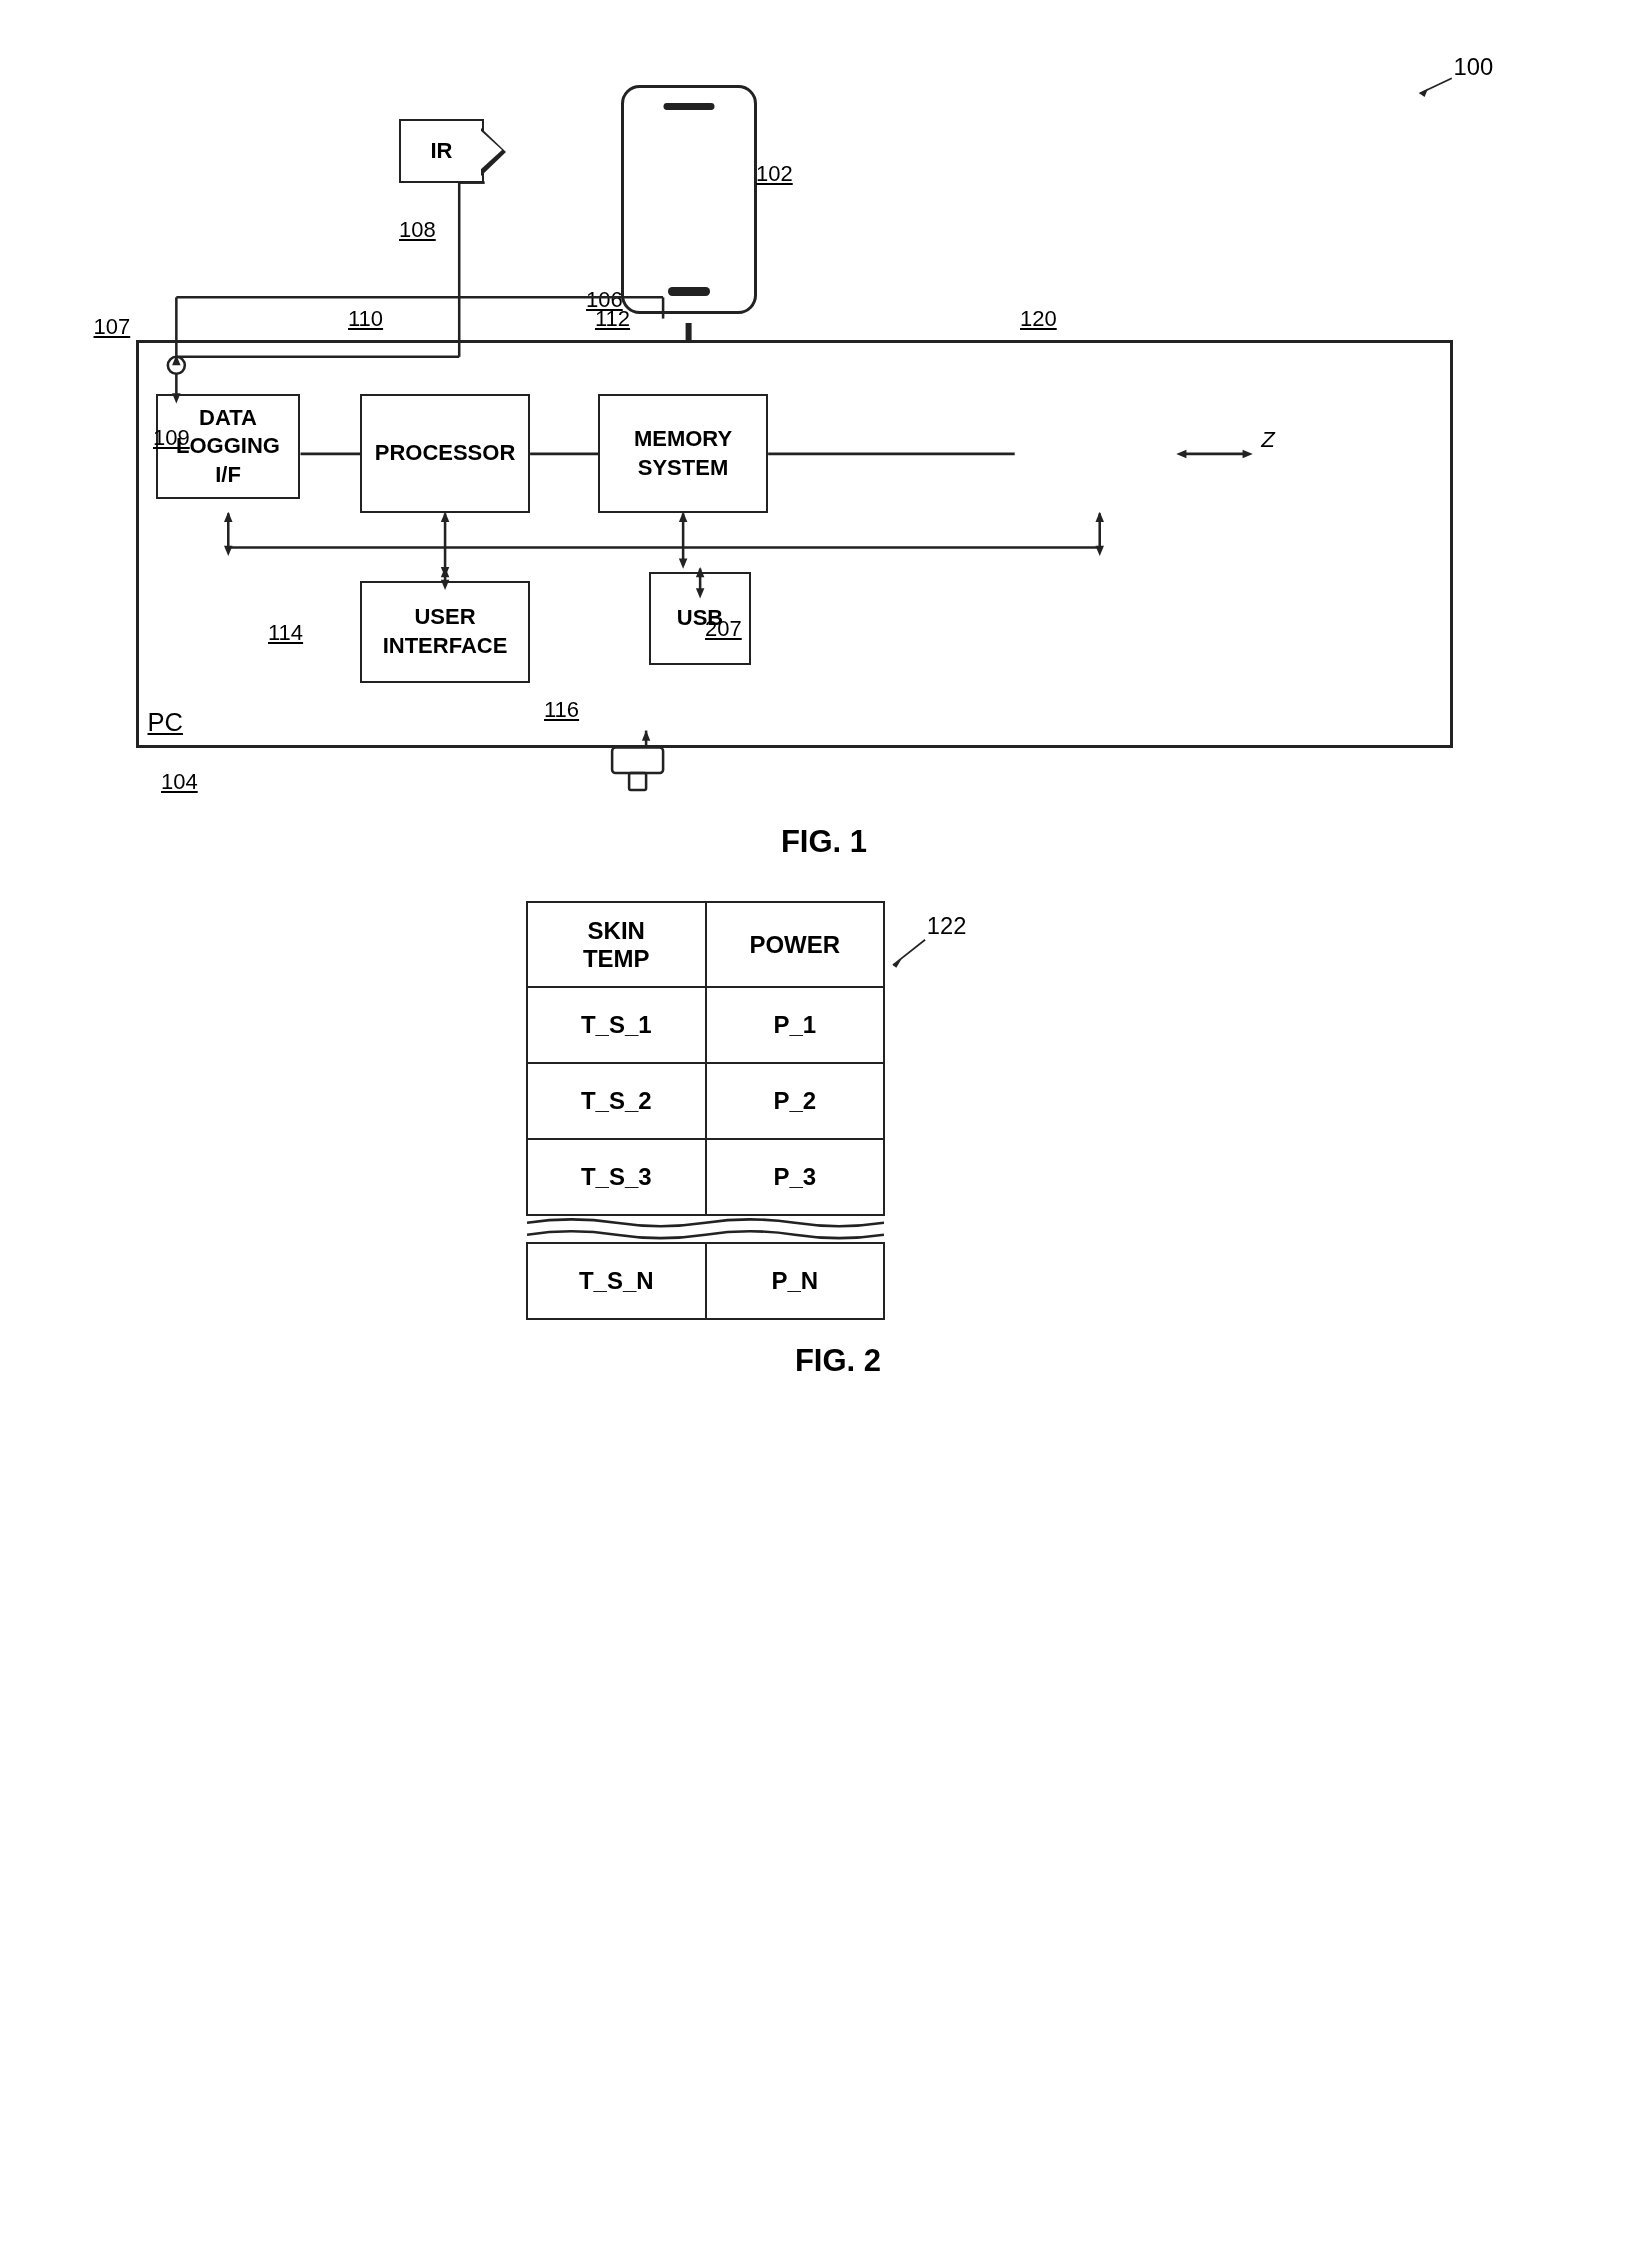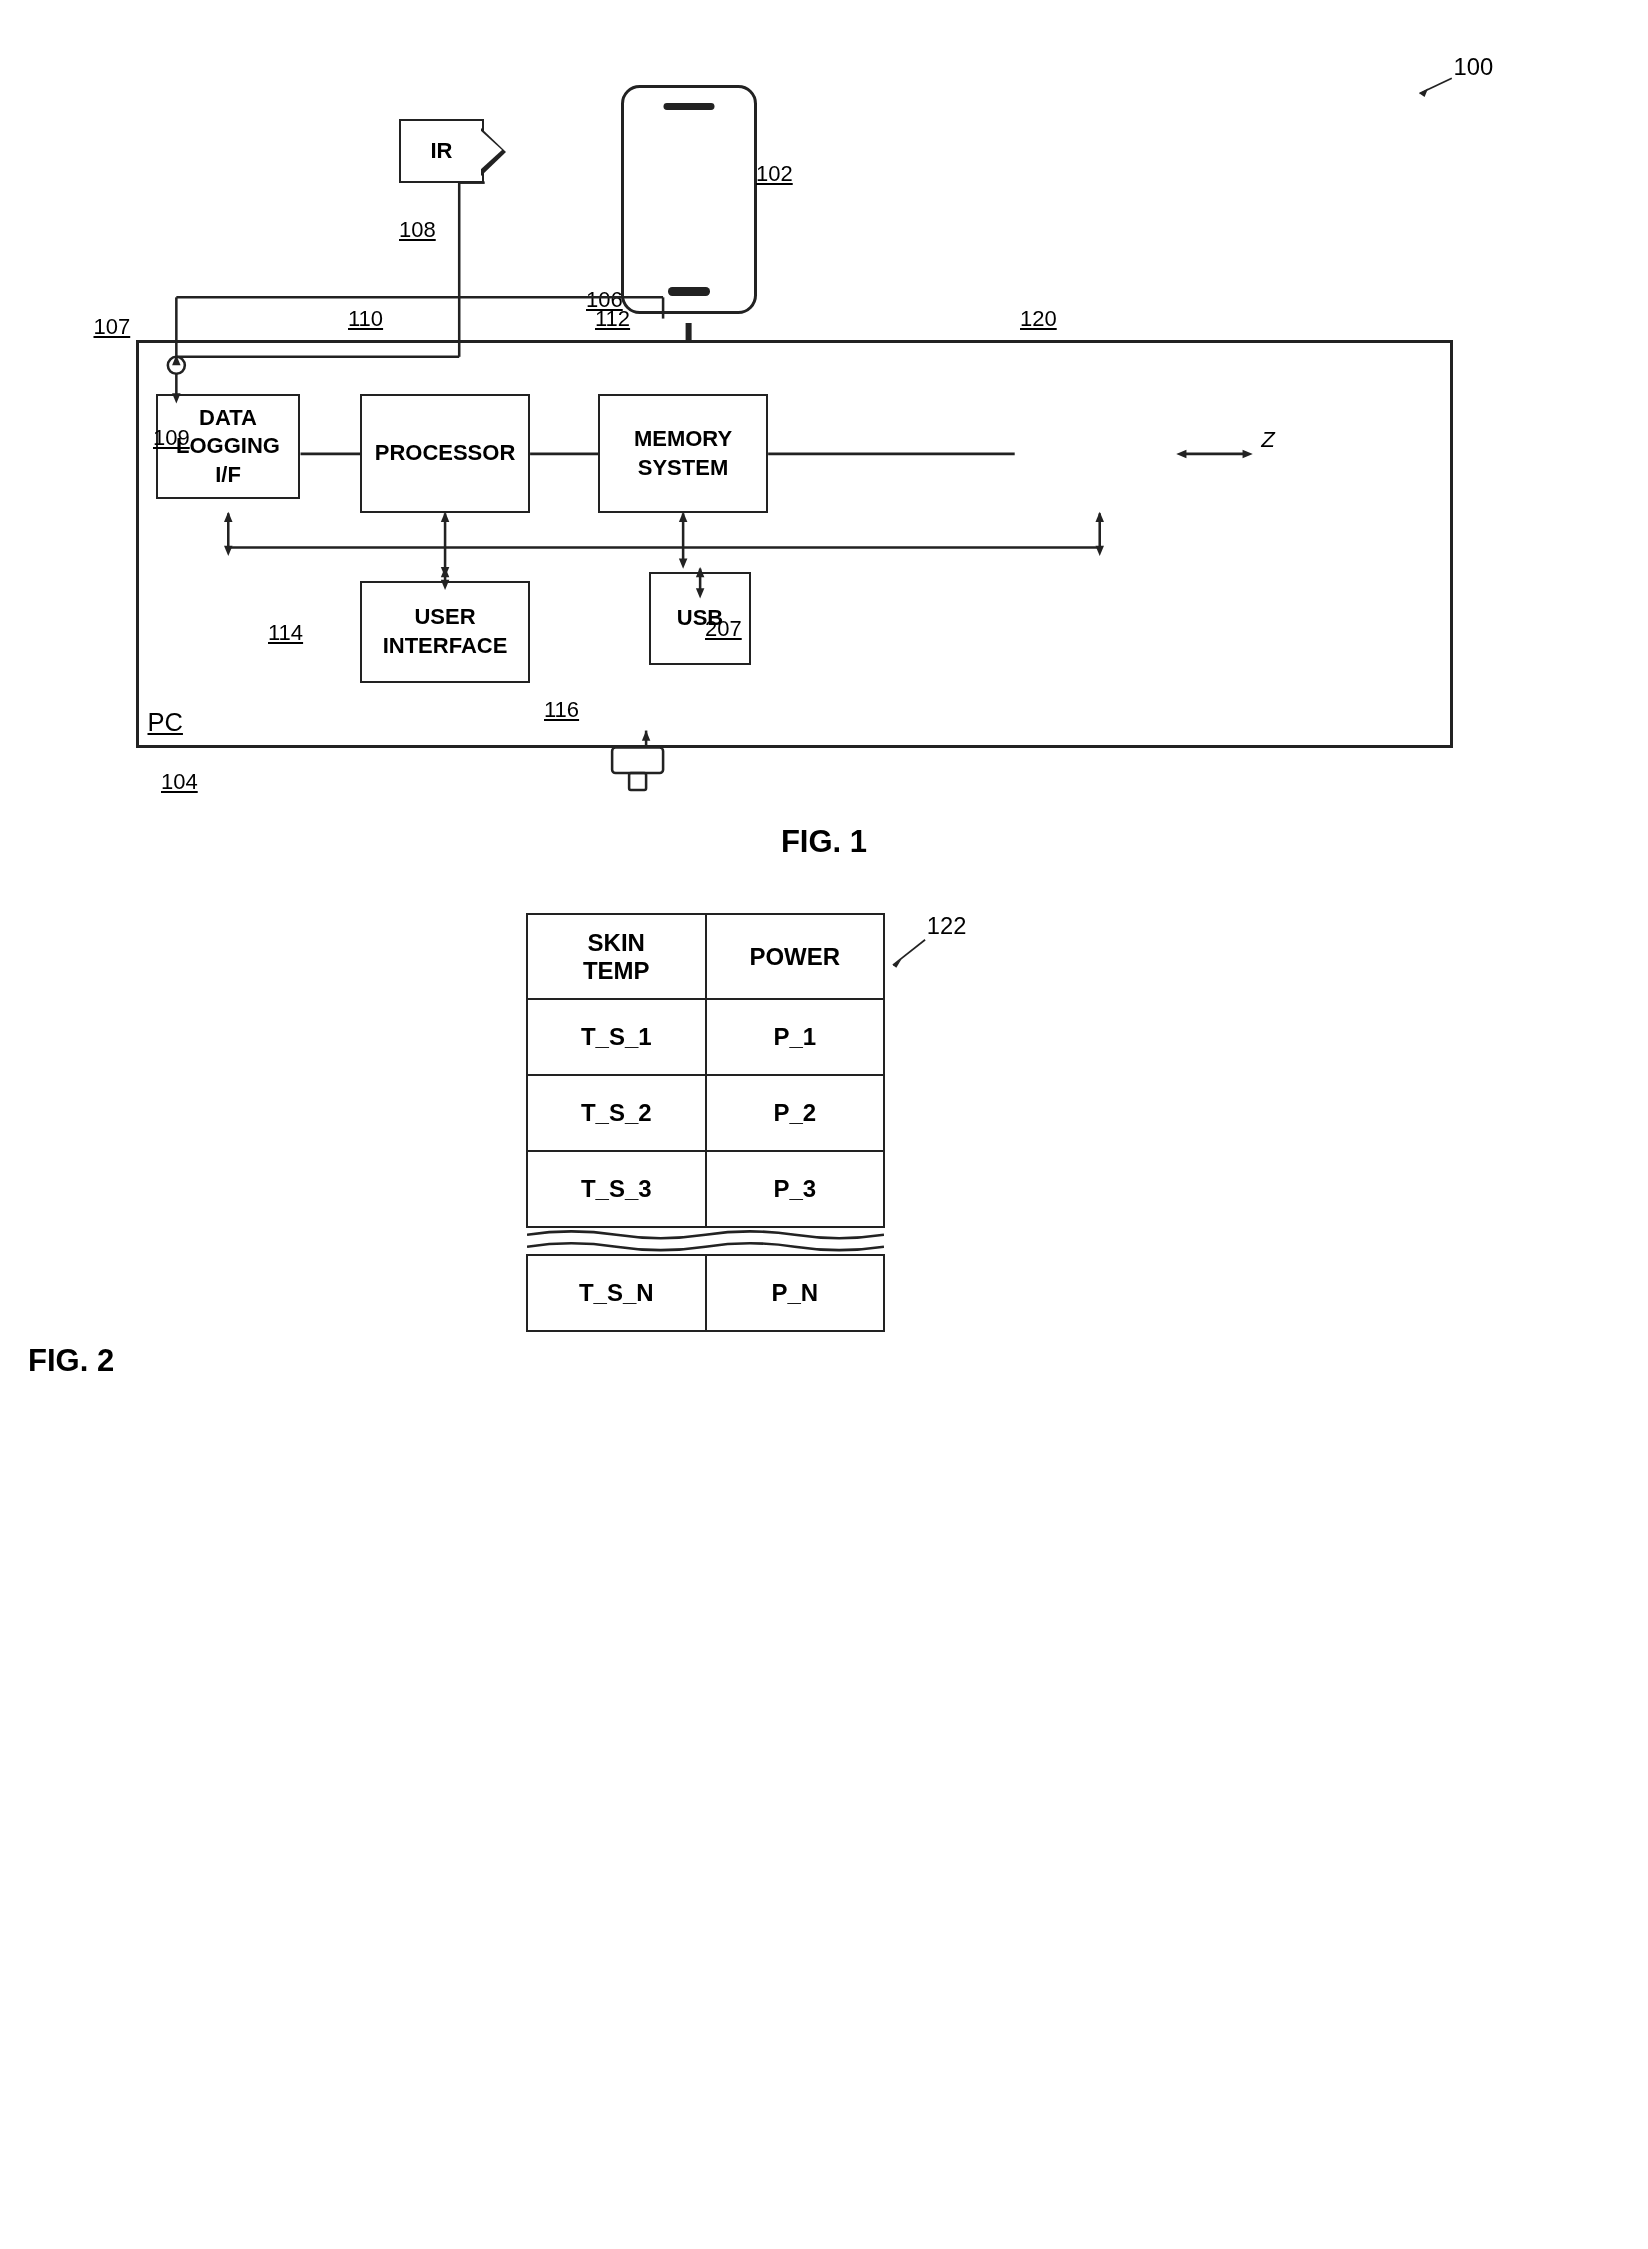--- a/index.html
+++ b/index.html
@@ -208,41 +208,42 @@
       position: absolute;
       top: 918px;
       left: 297px;
       width: 765px;
     }
 
     
     .lookup-table {
       border-collapse: collapse;
       width: 357px;
-      margin: 12px auto;
+      margin: 0 auto;
     }
     .lookup-table th, .lookup-table td {
       border: 2.5px solid #222;
       width: 178px;
       height: 76px;
       text-align: center;
       font-size: 24px;
       font-weight: bold;
       vertical-align: middle;
     }
     .lookup-table th {
       height: 85px;
     }
 
     
     .fig2-caption {
       position: absolute;
       top: 1343px;
       left: 0;
       width: 1648px;
+      text-align: center;
       font-size: 31px;
       font-weight: bold;
       padding-left: 28px;
     }
   </style>
 </head>
 <body>
 
 <div class="page-container">
 

